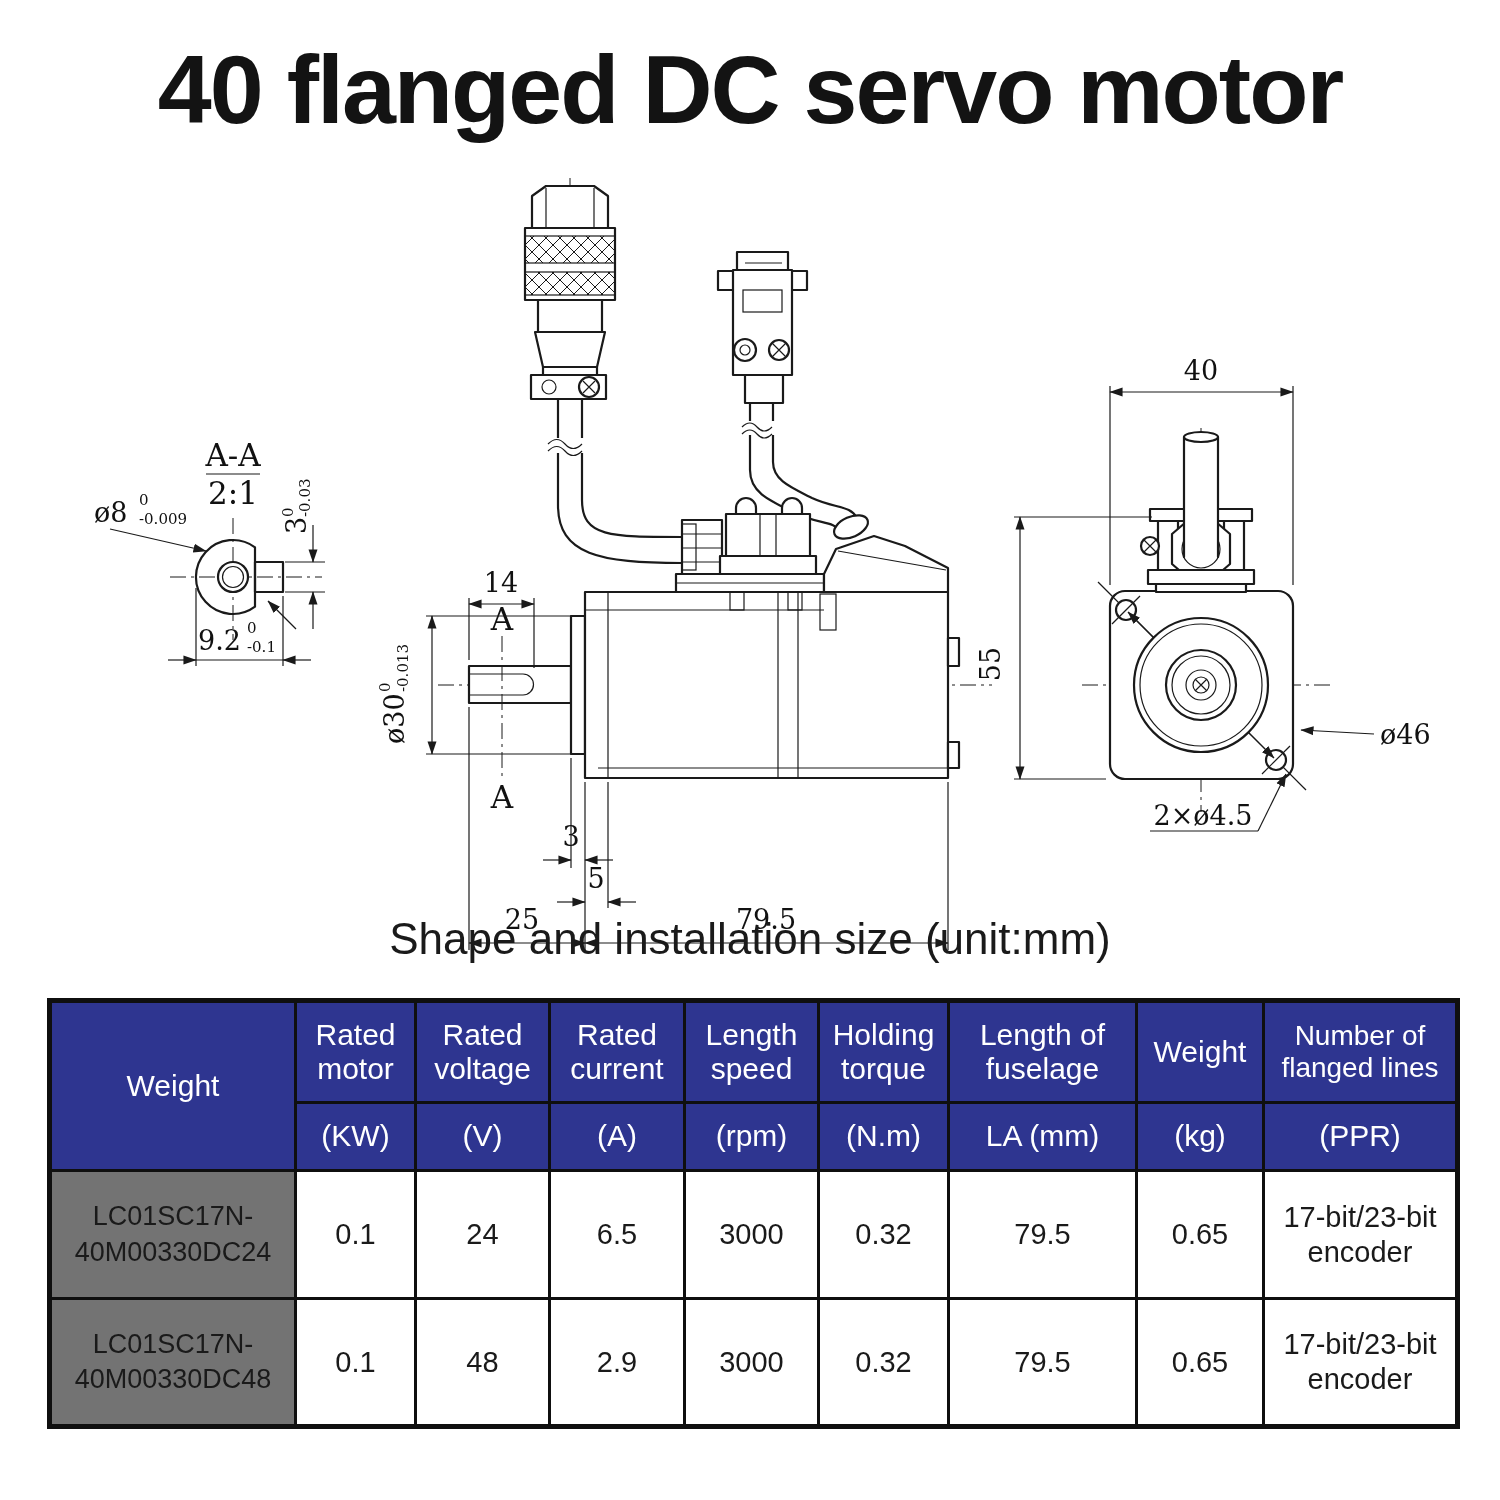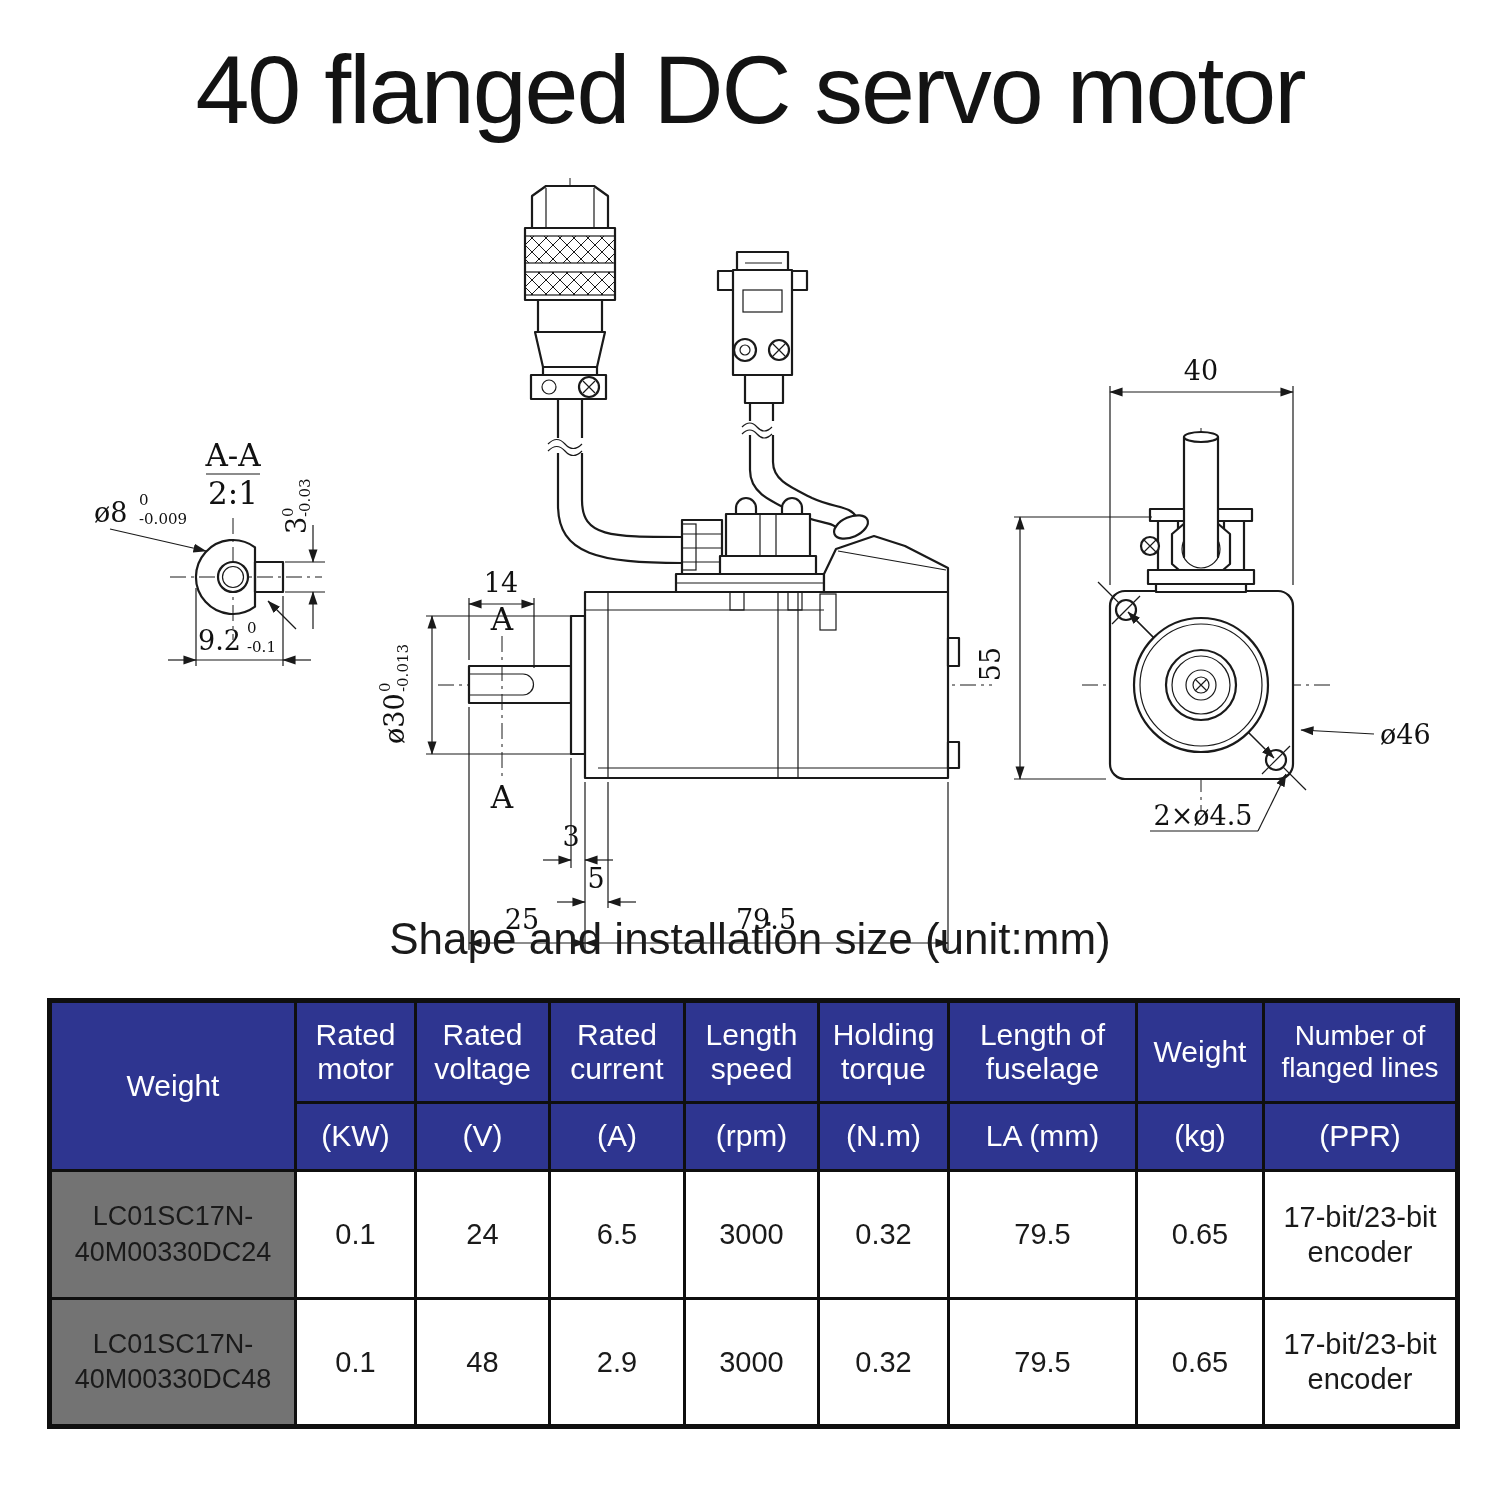--- a/index.html
+++ b/index.html
@@ -1,19 +1,19 @@
 <!DOCTYPE html>
 <html><head>
 <meta charset="utf-8">
 <style>
   html,body{margin:0;padding:0;background:#ffffff;}
   #stage{position:relative;width:1500px;height:1500px;background:#ffffff;overflow:hidden;
          font-family:"Liberation Sans",sans-serif;color:#111;}
   .title{position:absolute;top:34px;left:0;width:100%;text-align:center;
-         font-size:97px;font-weight:normal;letter-spacing:-2px;color:#131313;}
+         font-size:97px;font-weight:bold;letter-spacing:-2px;color:#131313;}
   .caption{position:absolute;top:914px;left:0;width:100%;text-align:center;
          font-size:44px;color:#1a1a1a;}
   svg.draw{position:absolute;left:0;top:0;}
   .ol{fill:none;stroke:#1a1a1a;stroke-width:2.2;stroke-linejoin:round;stroke-linecap:round;}
   .olw{fill:#ffffff;stroke:#1a1a1a;stroke-width:2.2;stroke-linejoin:round;}
   .thin{fill:none;stroke:#1a1a1a;stroke-width:1.2;}
   .cl{fill:none;stroke:#1a1a1a;stroke-width:1;stroke-dasharray:16 5 3 5;}
   .dim-line{fill:none;stroke:#1a1a1a;stroke-width:1.2;marker-start:url(#arr);marker-end:url(#arr);}
   .stub{fill:none;stroke:#1a1a1a;stroke-width:1.2;marker-end:url(#arr);}
   .dimtxt{font-family:"DejaVu Serif",serif;font-size:27px;fill:#111;}

